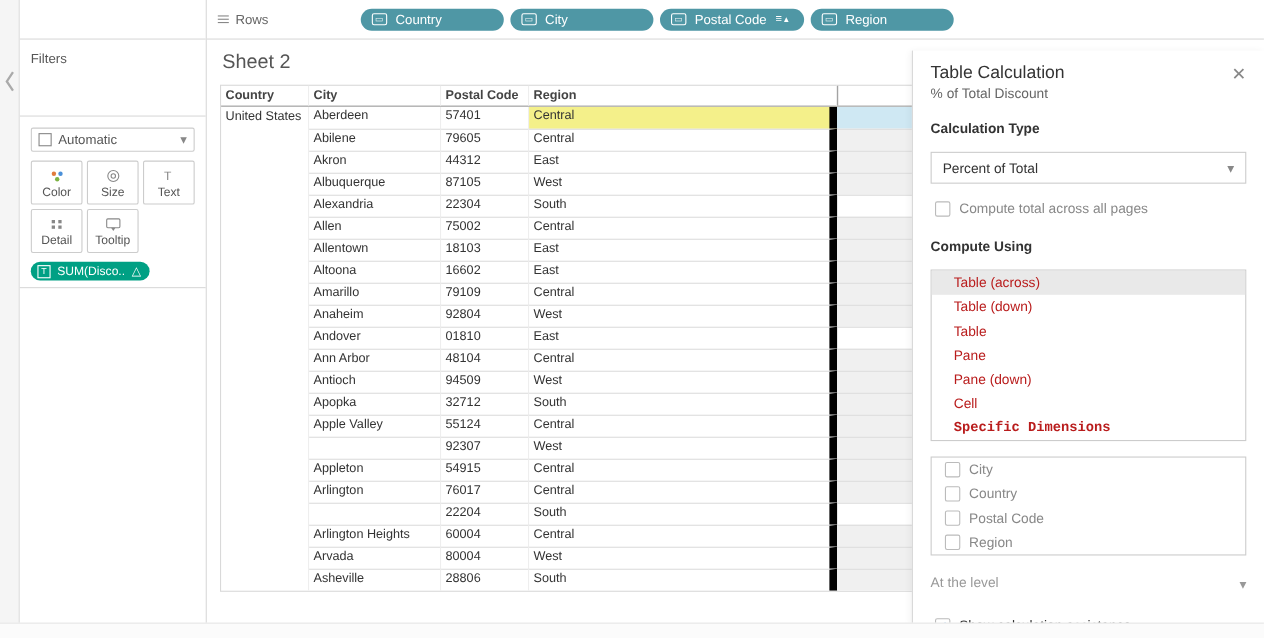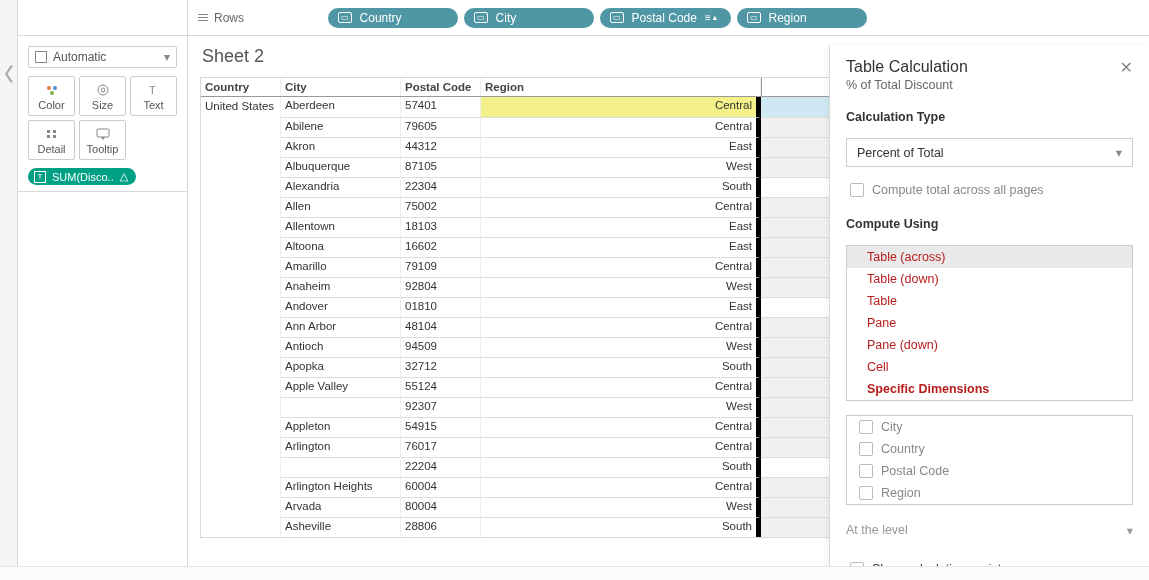--- a/index.html
+++ b/index.html
@@ -188,21 +188,21 @@
   }
   .row {
     display: grid;
     grid-template-columns: 120px 80px 280px 1fr;
     height: 20px;
     font-size: 11.5px;
   }
   .row > div { padding: 2px 4px; border-right: 1px solid #eee; border-top: 1px solid #ddd; white-space: nowrap; overflow:hidden;}
   .row > div:first-child { border-top: 1px solid #ddd; }
   .row:first-child > div { border-top: none; }
-  .row .region { border-right: 5px solid #000000; text-align: right; }
+  .row .region { border-right: 7px solid #000000; }
   .row .val { text-align: right; padding-right: 8px; color:#555;}
   .row.hl-row .region { background: #f4f08a; }
   .row.hl-row .val { background: #cfe8f3; }
   .row .val.shaded { background: #f0f0f0; color:#888;}
   .scroll-strip {
     background: #f5f5f5;
     border-left: 1px solid #d9d9d9;
     position: relative;
   }
   .scroll-strip .up, .scroll-strip .down {
@@ -237,21 +237,21 @@
   .side-panel .dd {
     border: 1px solid #ccc; padding:6px 10px; margin-top:6px;
     display:flex; align-items:center; color:#333;
   }
   .side-panel .dd .caret { margin-left:auto; color:#888; }
   .chkrow { display:flex; align-items:center; gap:8px; color:#888; margin-top:6px; padding:2px 4px;}
   .chk { width:14px; height:14px; border:1px solid #bbb; border-radius:2px; display:inline-flex; align-items:center; justify-content:center; font-size:11px; color:#4a90d9;}
   .listbox { border:1px solid #ccc; margin-top:6px; }
   .listbox .item { padding:4px 20px; color:#b91c1c; }
   .listbox .item.sel { background:#e9e9e9; }
-  .listbox .item.bold { font-weight:600; }
+  .listbox .item.bold { font-weight:600;font-family:Liberation Mono, monospace; }
   .dimbox { border:1px solid #ccc; margin-top:6px; }
   .dimbox .drow { display:flex; align-items:center; gap:8px; padding:4px 12px; color:#888;}
   .lvlrow { display:flex; margin-top:10px; color:#999; gap:10px;}
   .lvlrow .caret { margin-left:auto;}
   .bottom-strip {
     position:absolute; left:0; right:0; bottom:0; height:14px;
     border-top:1px solid #e5e5e5; background:#fbfbfb;
   }
 </style>
 </head>
@@ -261,20 +261,23 @@
   <div class="gutter-strip">
     <div class="chev">
       <svg viewBox="0 0 10 20">
           <path d="M7 4 L3 10 L7 16" fill="none" stroke="#aaa" stroke-width="1.5"></path>
         </svg>
     </div>
   </div>
 
   <div class="left-col">
     <div class="top-spacer"></div>
+    <div class="card" style="height:70px;">
+      <div class="card-title">Filters</div>
+    </div>
     <div class="card">
       <div class="marks-dd">
         <span class="sq"></span>
         <span>Automatic</span>
         <span class="caret">▾</span>
       </div>
       <div class="marks-grid">
         <div class="mark-btn">
           <svg viewBox="0 0 16 14">
               <circle cx="5" cy="5" r="2" fill="#e07b3c"></circle>

